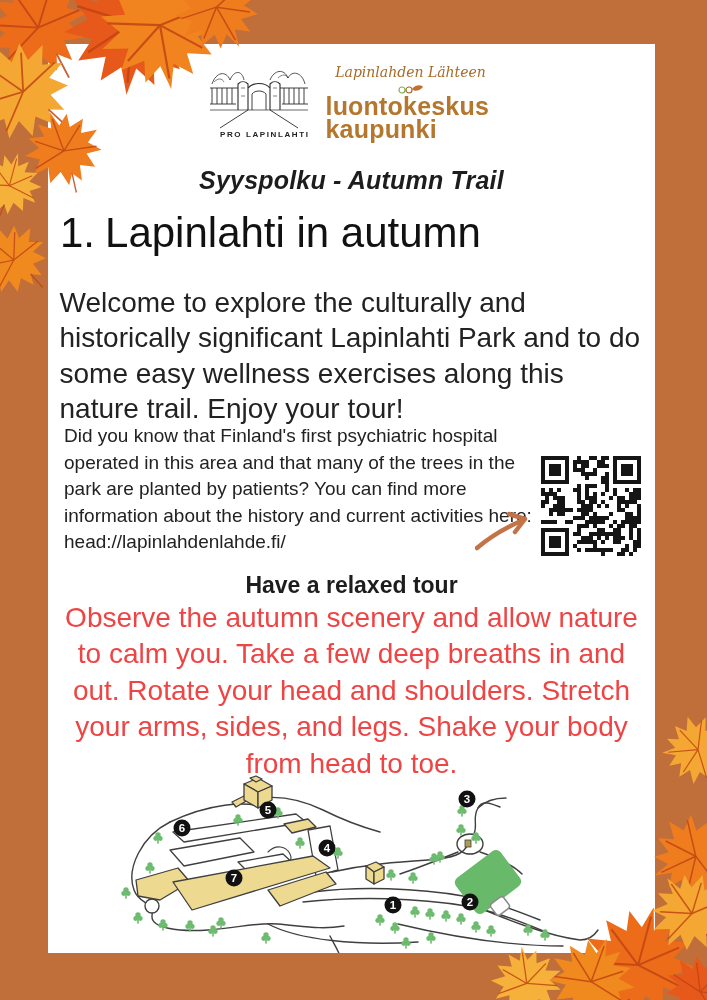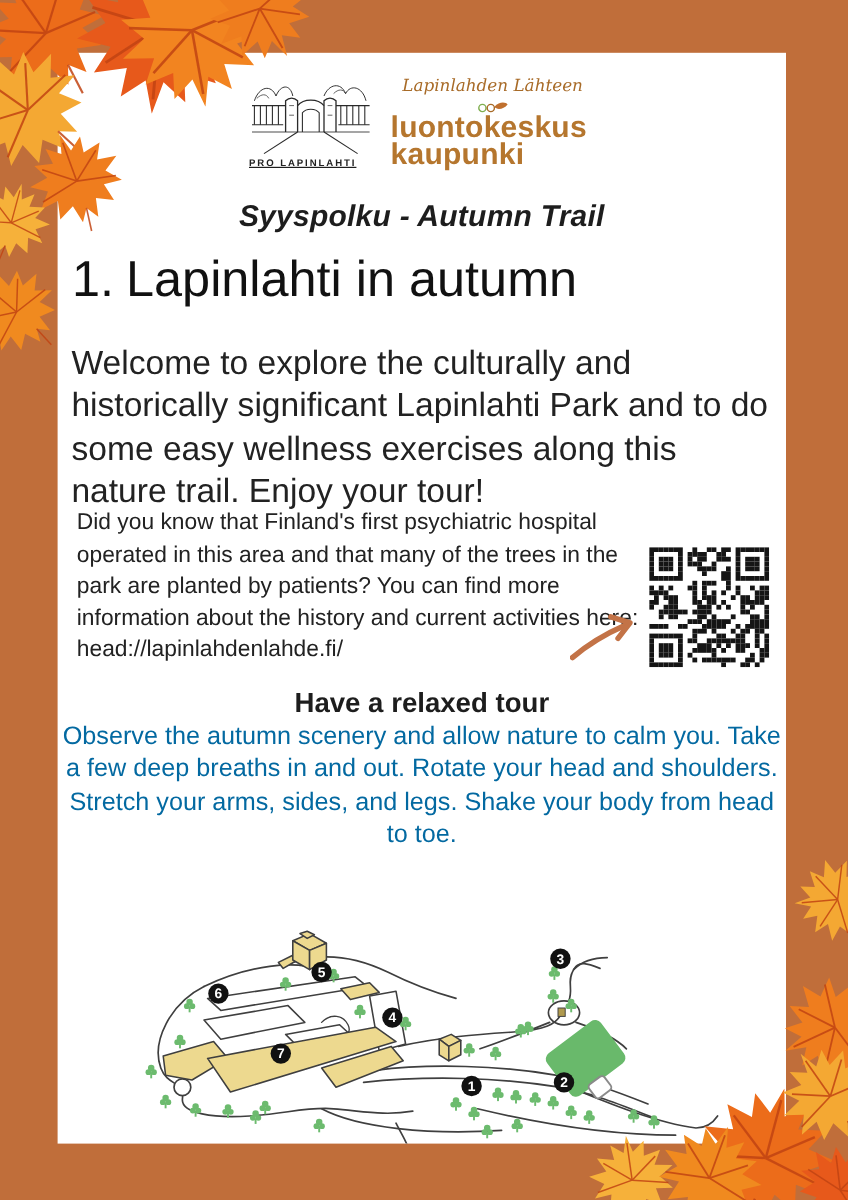--- a/index.html
+++ b/index.html
@@ -10,36 +10,36 @@
     font-family:"Liberation Sans","DejaVu Sans",sans-serif;
     color:#1d1d1d;margin:0 auto;
   }
   .card{
     position:absolute;left:48px;top:44px;width:607px;height:909px;
     background:#ffffff;z-index:1;overflow:hidden;
   }
   .leaf{position:absolute;z-index:3;pointer-events:none;}
   
   .logo-row{position:absolute;top:14px;left:0;width:100%;display:flex;justify-content:center;align-items:flex-start;gap:16px;}
-  .sketch-logo{width:102px;text-align:left;text-decoration:underline;}
+  .sketch-logo{width:102px;text-align:right;}
   .sketch-logo .label{font-size:8px;font-weight:bold;letter-spacing:1.6px;color:#222;margin-top:-4px;}
   .lk-logo{width:170px;padding-top:6px;}
   .lk-script{font-family:"DejaVu Serif",serif;font-style:italic;font-size:14px;color:#a86b28;white-space:nowrap;display:flex;align-items:center;gap:3px;flex-direction:column;}
   .lk-big{font-weight:800;font-size:25px;line-height:0.92;color:#b5762e;letter-spacing:0.2px;}
   
   .subtitle{position:absolute;top:122px;width:100%;text-align:center;font-size:25px;font-weight:700;letter-spacing:0.2px;font-style:italic;}
   .main-title{position:absolute;top:165px;width:100%;text-align:left;font-size:42px;font-weight:400;color:#111;padding-left:12px;}
   .main-title .num{margin-right:10px;}
   .intro{position:absolute;top:241px;left:50%;transform:translateX(-50%);width:584px;font-size:28px;line-height:1.26;color:#222;}
   .dyk{position:absolute;top:379px;left:16px;width:474px;font-size:19px;line-height:1.4;color:#222;}
   .dyk .url{color:#222;}
   .qr-wrap{position:absolute;top:412px;right:14px;width:100px;height:100px;}
   .arrow-wrap{position:absolute;top:466px;right:122px;width:58px;height:42px;}
   .relax-head{position:absolute;top:528px;width:100%;text-align:center;font-size:23px;font-weight:700;}
-  .relax-body{position:absolute;top:556px;left:50%;transform:translateX(-50%);width:600px;text-align:center;font-size:21px;line-height:1.3;color:#0369a1;}
+  .relax-body{position:absolute;top:556px;left:50%;transform:translateX(-50%);width:600px;text-align:center;font-size:28px;line-height:1.3;color:#ef4444;}
   .relax-body p{margin:0;}
   
   .map-wrap{position:absolute;left:70px;top:730px;width:482px;height:182px;}
   .marker-text{font-family:"Liberation Sans",sans-serif;font-weight:bold;font-size:11.5px;fill:#fff;}
 </style>
 </head>
 <body>
 
 <div class="poster">
 

